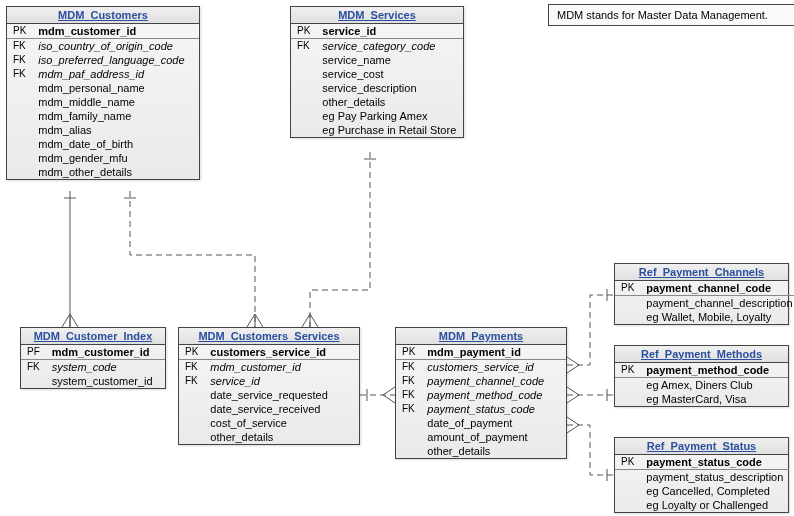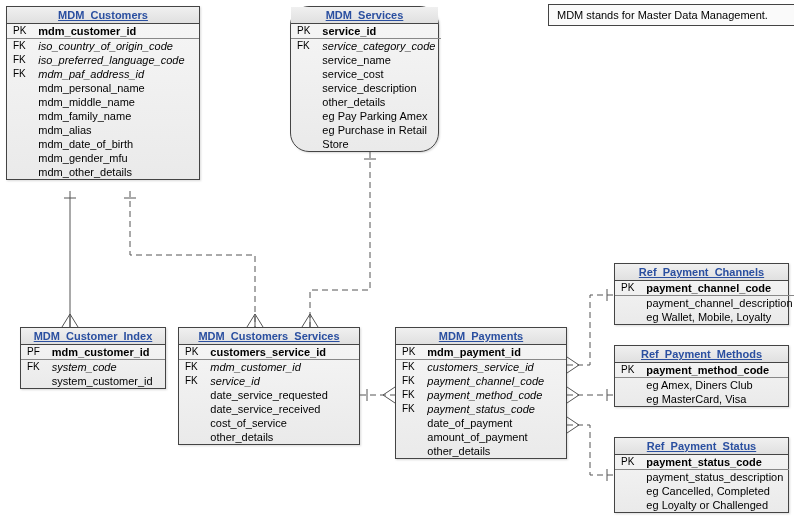--- a/index.html
+++ b/index.html
@@ -129,21 +129,21 @@
         <div class="cell keycol"></div>
         <div class="cell">mdm_gender_mfu</div>
       </div>
       <div class="row">
         <div class="cell keycol"></div>
         <div class="cell">mdm_other_details</div>
       </div>
     </div>
 </div>
 
-<div class="entity" style="left:290px; top:6px; width:149px;border-radius:19px;">
+<div class="entity" style="left:290px; top:6px; width:174px;">
   <div class="entity-title">MDM_Services</div>
   <div class="entity-body">
       <div class="row">
         <div class="cell keycol">PK</div>
         <div class="cell pk">service_id</div>
       </div>
       <div class="row">
         <div class="cell sep"></div>
         <div class="cell sep"></div>
       </div>

